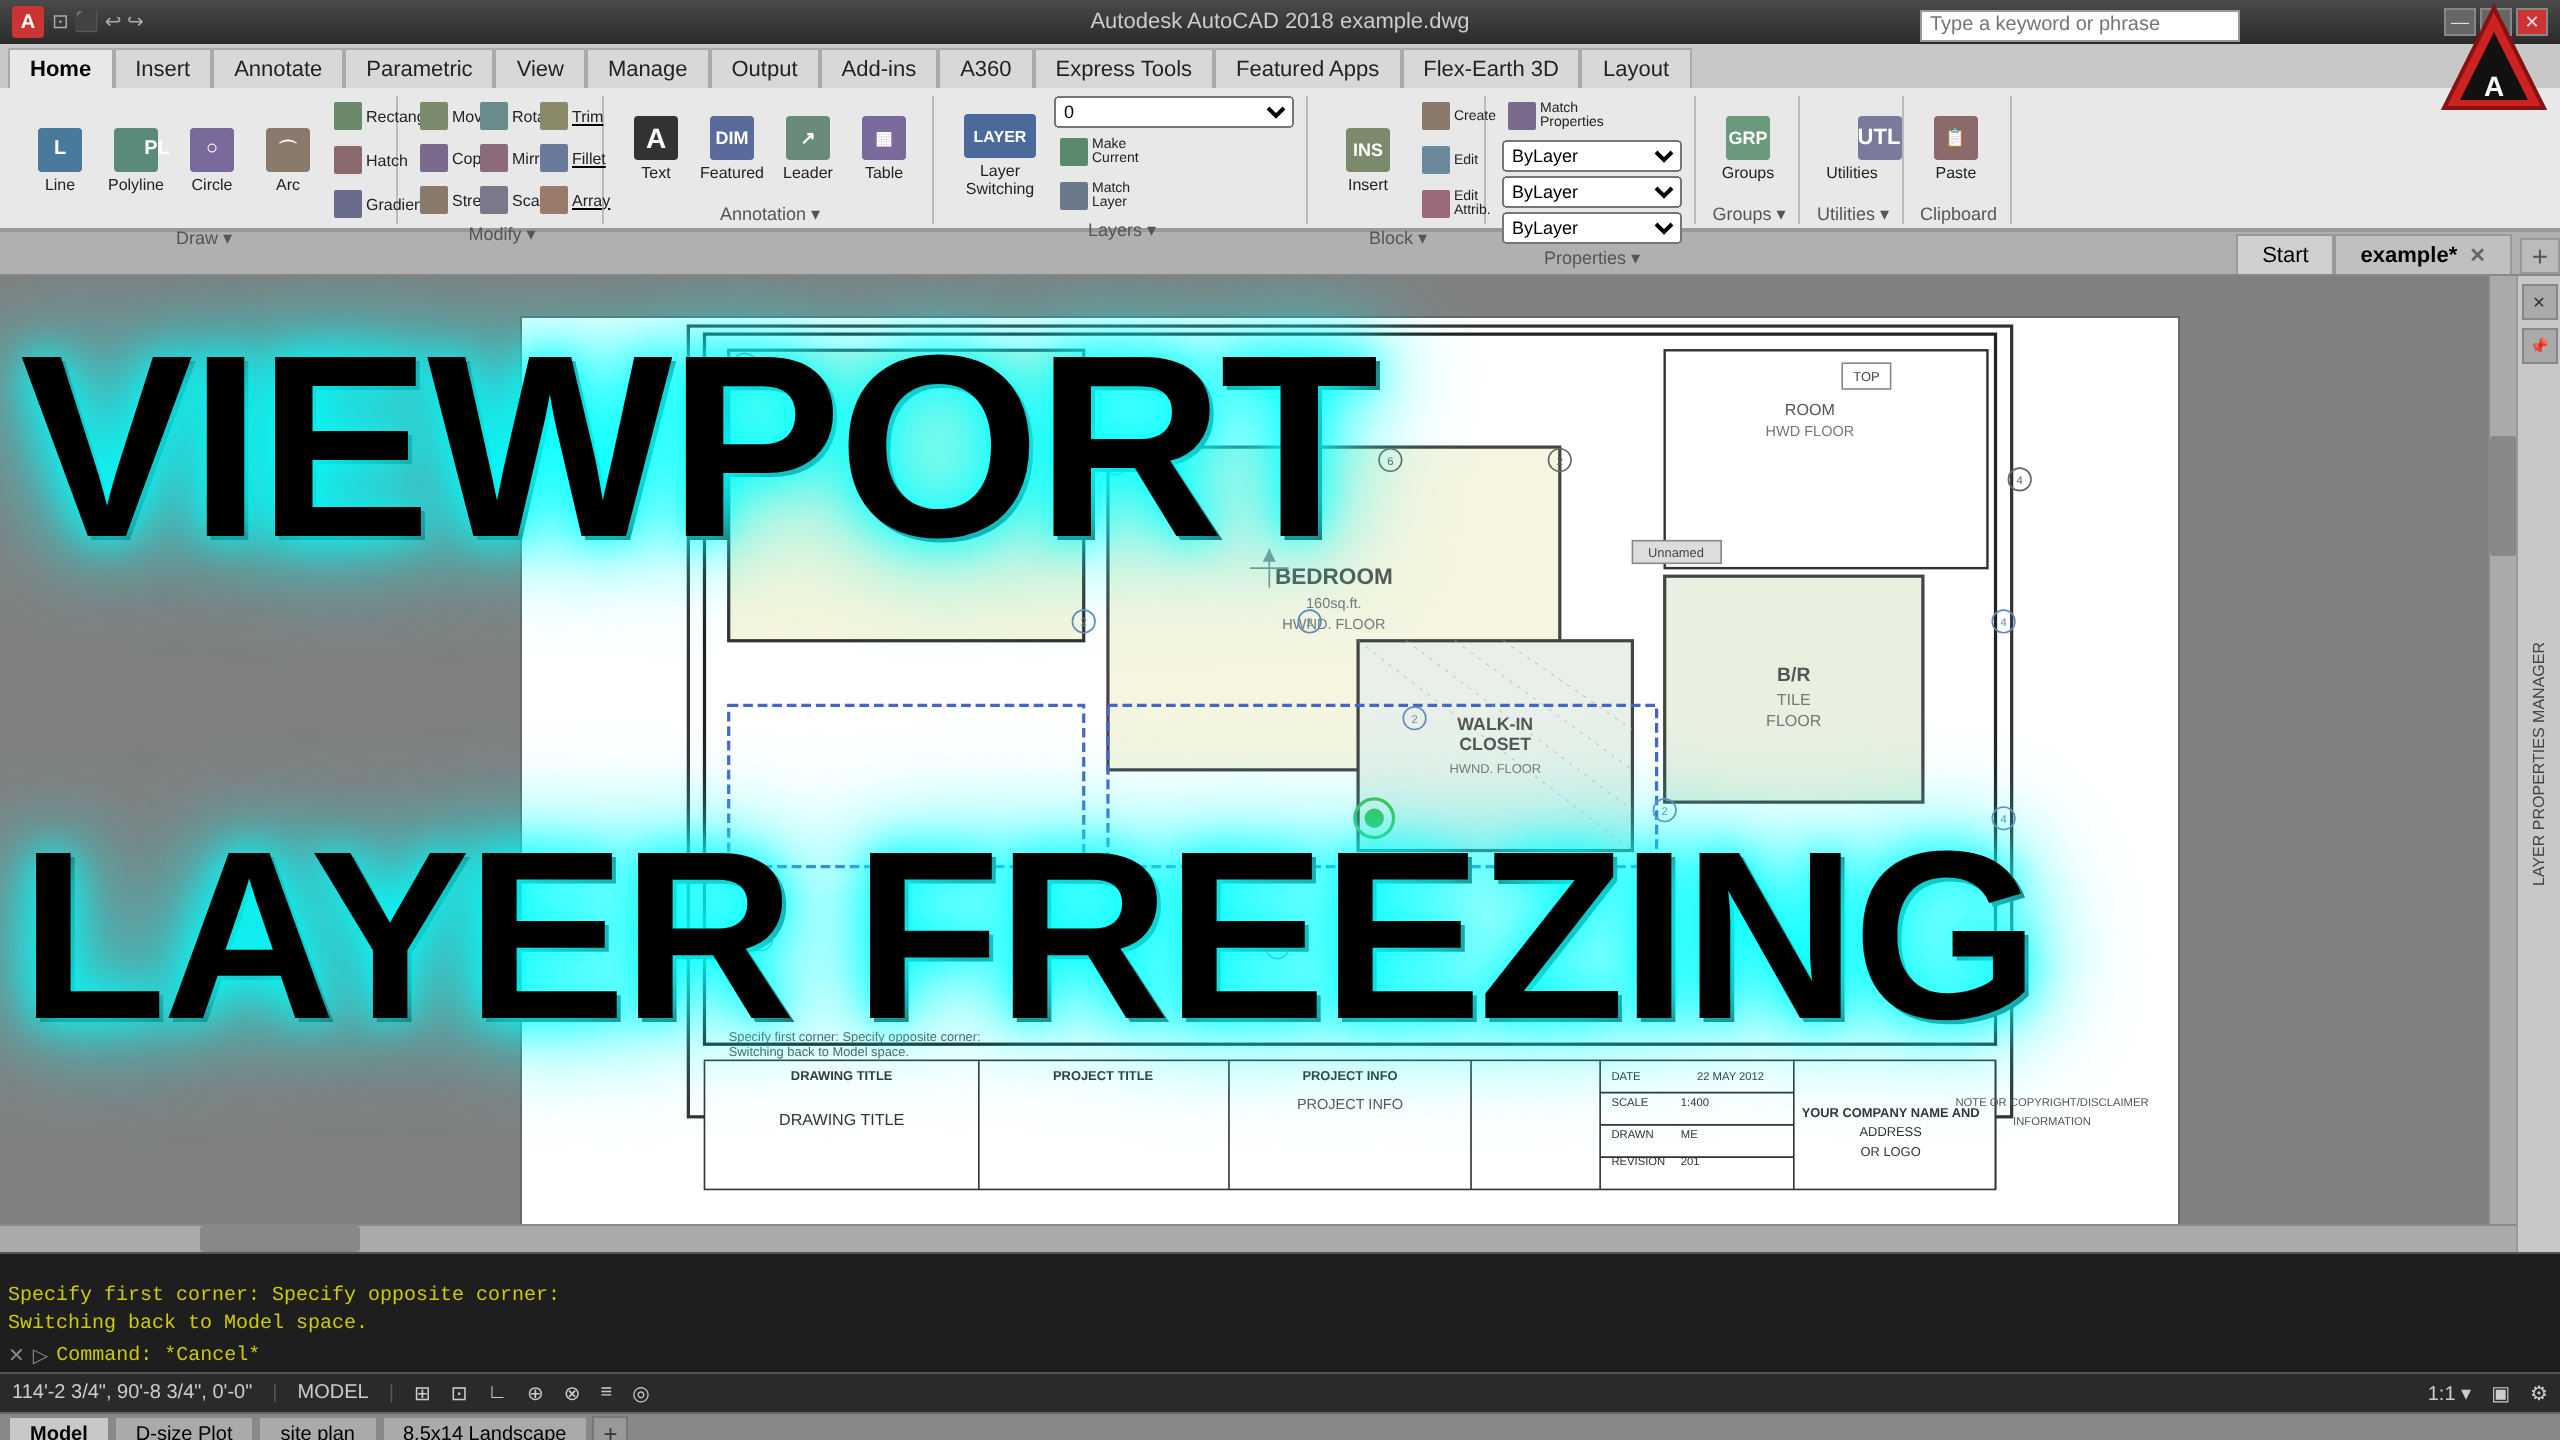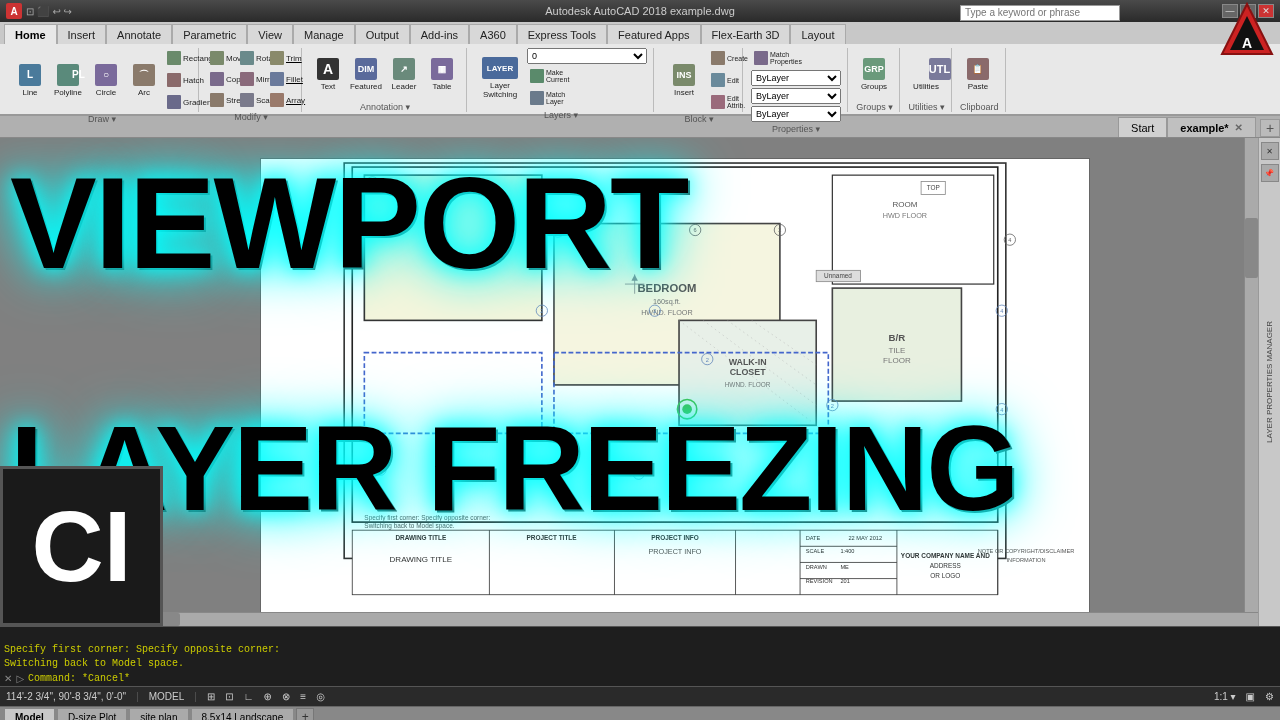--- a/index.html
+++ b/index.html
@@ -842,23 +842,20 @@
       <text x="850" y="500" text-anchor="middle" font-size="7" fill="#555">INFORMATION</text>
 
       <text x="30" y="448" font-size="8" fill="#555">Specify first corner:  Specify opposite corner:</text>
       <text x="30" y="457" font-size="8" fill="#555">Switching back to Model space.</text>
     </svg>
   </div>
 
   <div id="overlay-viewport">VIEWPORT</div>
   <div id="overlay-layer-freezing">LAYER FREEZING</div>
 
-  <div id="ci-logo">
-    <div id="ci-text">CI</div>
-  </div>
 
   <div id="vscroll">
     <div class="scroll-thumb" style="top:80px;left:0;right:0;height:60px;border-radius:2px;"></div>
   </div>
 
   <div id="right-panel">
     <div class="panel-btn">✕</div>
     <div class="panel-btn">📌</div>
   </div>
 

